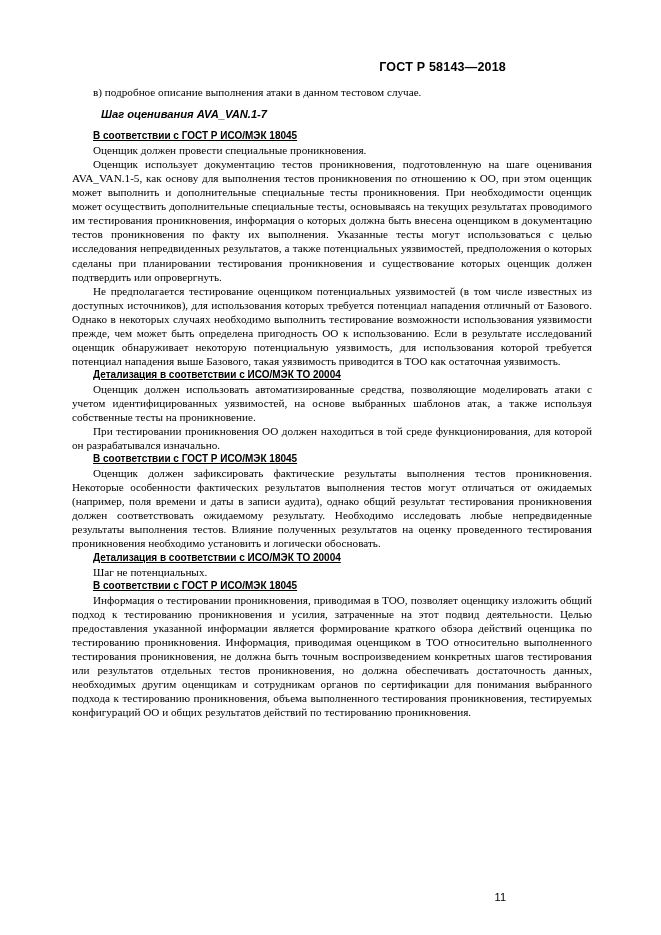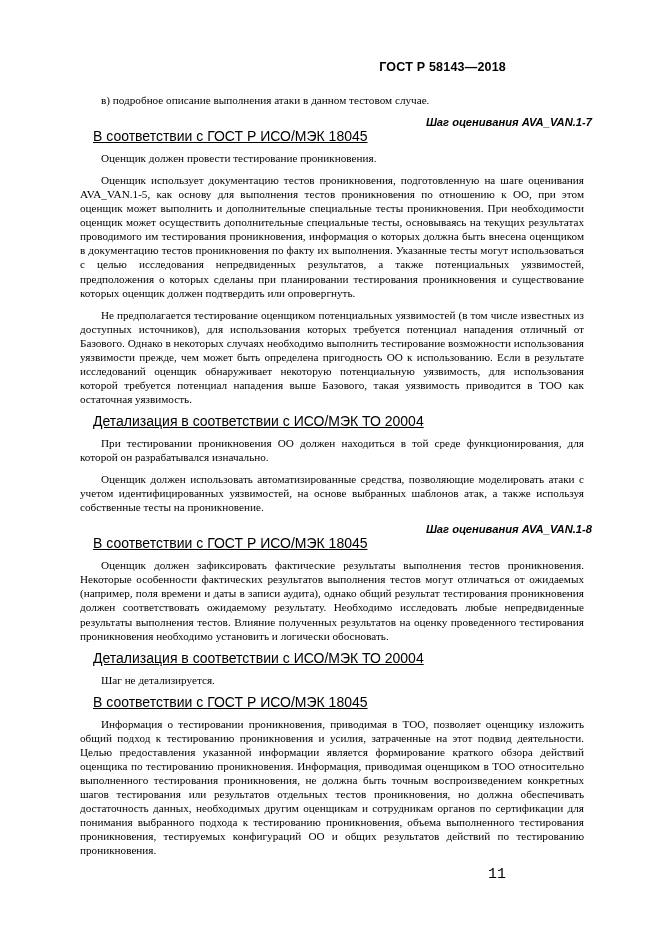--- a/index.html
+++ b/index.html
@@ -32,76 +32,75 @@
     letter-spacing: 0.2px;
     color: #000;
   }
   .content {
     position: absolute;
     top: 85px;
     left: 72px;
     width: 520px;
   }
   p {
-    margin: 8px;
+    margin: 0;
     font-size: 11.2px;
     line-height: 14.05px;
     text-align: justify;
     text-indent: 21px;
     hyphens: none;
   }
   .step-title {
-    margin: 0;
+    margin: 8px;
     font-family: "Liberation Sans", sans-serif;
     font-weight: bold;
     font-style: italic;
     font-size: 11.2px;
     line-height: 14.05px;
     text-indent: 21px;
-    text-align: right;
   }
   .subhead {
     margin: 0;
     font-family: "Liberation Sans", sans-serif;
-    font-size: 14px;
+    font-size: 10px;
     line-height: 14.05px;
     text-indent: 21px;
+    font-weight: bold;
   }
   .subhead span.u {
     text-decoration: underline;
   }
   .pagenum {
     position: absolute;
-    bottom: 52px;
+    bottom: 32px;
     right: 44px;
-    font-family: Liberation Mono, monospace;
-    font-size: 15px;
+    font-family: Liberation Sans, sans-serif;
+    font-size: 11px;
   }
 </style>
 </head>
 <body>
 
 <div class="page">
 
   <div class="header">ГОСТ Р 58143—2018</div>
 
   <div class="content">
       <p>в) подробное описание выполнения атаки в данном тестовом случае.</p>
       <div class="step-title">Шаг оценивания AVA_VAN.1-7</div>
       <div class="subhead"><span class="u">В соответствии с ГОСТ Р ИСО/МЭК 18045</span></div>
-      <p>Оценщик должен провести тестирование проникновения.</p>
+      <p>Оценщик должен провести специальные проникновения.</p>
       <p>Оценщик использует документацию тестов проникновения, подготовленную на шаге оценивания AVA_VAN.1-5, как основу для выполнения тестов проникновения по отношению к ОО, при этом оценщик может выполнить и дополнительные специальные тесты проникновения. При необходимости оценщик может осуществить дополнительные специальные тесты, основываясь на текущих результатах проводимого им тестирования проникновения, информация о которых должна быть внесена оценщиком в документацию тестов проникновения по факту их выполнения. Указанные тесты могут использоваться с целью исследования непредвиденных результатов, а также потенциальных уязвимостей, предположения о которых сделаны при планировании тестирования проникновения и существование которых оценщик должен подтвердить или опровергнуть.</p>
       <p>Не предполагается тестирование оценщиком потенциальных уязвимостей (в том числе известных из доступных источников), для использования которых требуется потенциал нападения отличный от Базового. Однако в некоторых случаях необходимо выполнить тестирование возможности использования уязвимости прежде, чем может быть определена пригодность ОО к использованию. Если в результате исследований оценщик обнаруживает некоторую потенциальную уязвимость, для использования которой требуется потенциал нападения выше Базового, такая уязвимость приводится в ТОО как остаточная уязвимость.</p>
       <div class="subhead"><span class="u">Детализация в соответствии с ИСО/МЭК ТО 20004</span></div>
+      <p>Оценщик должен использовать автоматизированные средства, позволяющие моделировать атаки с учетом идентифицированных уязвимостей, на основе выбранных шаблонов атак, а также используя собственные тесты на проникновение.</p>
       <p>При тестировании проникновения ОО должен находиться в той среде функционирования, для которой он разрабатывался изначально.</p>
-      <p>Оценщик должен использовать автоматизированные средства, позволяющие моделировать атаки с учетом идентифицированных уязвимостей, на основе выбранных шаблонов атак, а также используя собственные тесты на проникновение.</p>
-      <div class="step-title">Шаг оценивания AVA_VAN.1-8</div>
       <div class="subhead"><span class="u">В соответствии с ГОСТ Р ИСО/МЭК 18045</span></div>
       <p>Оценщик должен зафиксировать фактические результаты выполнения тестов проникновения. Некоторые особенности фактических результатов выполнения тестов могут отличаться от ожидаемых (например, поля времени и даты в записи аудита), однако общий результат тестирования проникновения должен соответствовать ожидаемому результату. Необходимо исследовать любые непредвиденные результаты выполнения тестов. Влияние полученных результатов на оценку проведенного тестирования проникновения необходимо установить и логически обосновать.</p>
       <div class="subhead"><span class="u">Детализация в соответствии с ИСО/МЭК ТО 20004</span></div>
-      <p>Шаг не детализируется.</p>
+      <p>Шаг не потенциальных.</p>
       <div class="subhead"><span class="u">В соответствии с ГОСТ Р ИСО/МЭК 18045</span></div>
       <p>Информация о тестировании проникновения, приводимая в ТОО, позволяет оценщику изложить общий подход к тестированию проникновения и усилия, затраченные на этот подвид деятельности. Целью предоставления указанной информации является формирование краткого обзора действий оценщика по тестированию проникновения. Информация, приводимая оценщиком в ТОО относительно выполненного тестирования проникновения, не должна быть точным воспроизведением конкретных шагов тестирования или результатов отдельных тестов проникновения, но должна обеспечивать достаточность данных, необходимых другим оценщикам и сотрудникам органов по сертификации для понимания выбранного подхода к тестированию проникновения, объема выполненного тестирования проникновения, тестируемых конфигураций ОО и общих результатов действий по тестированию проникновения.</p>
     </div>
 
   <div class="pagenum">11</div>
 
 </div>
 
 </body></html>

